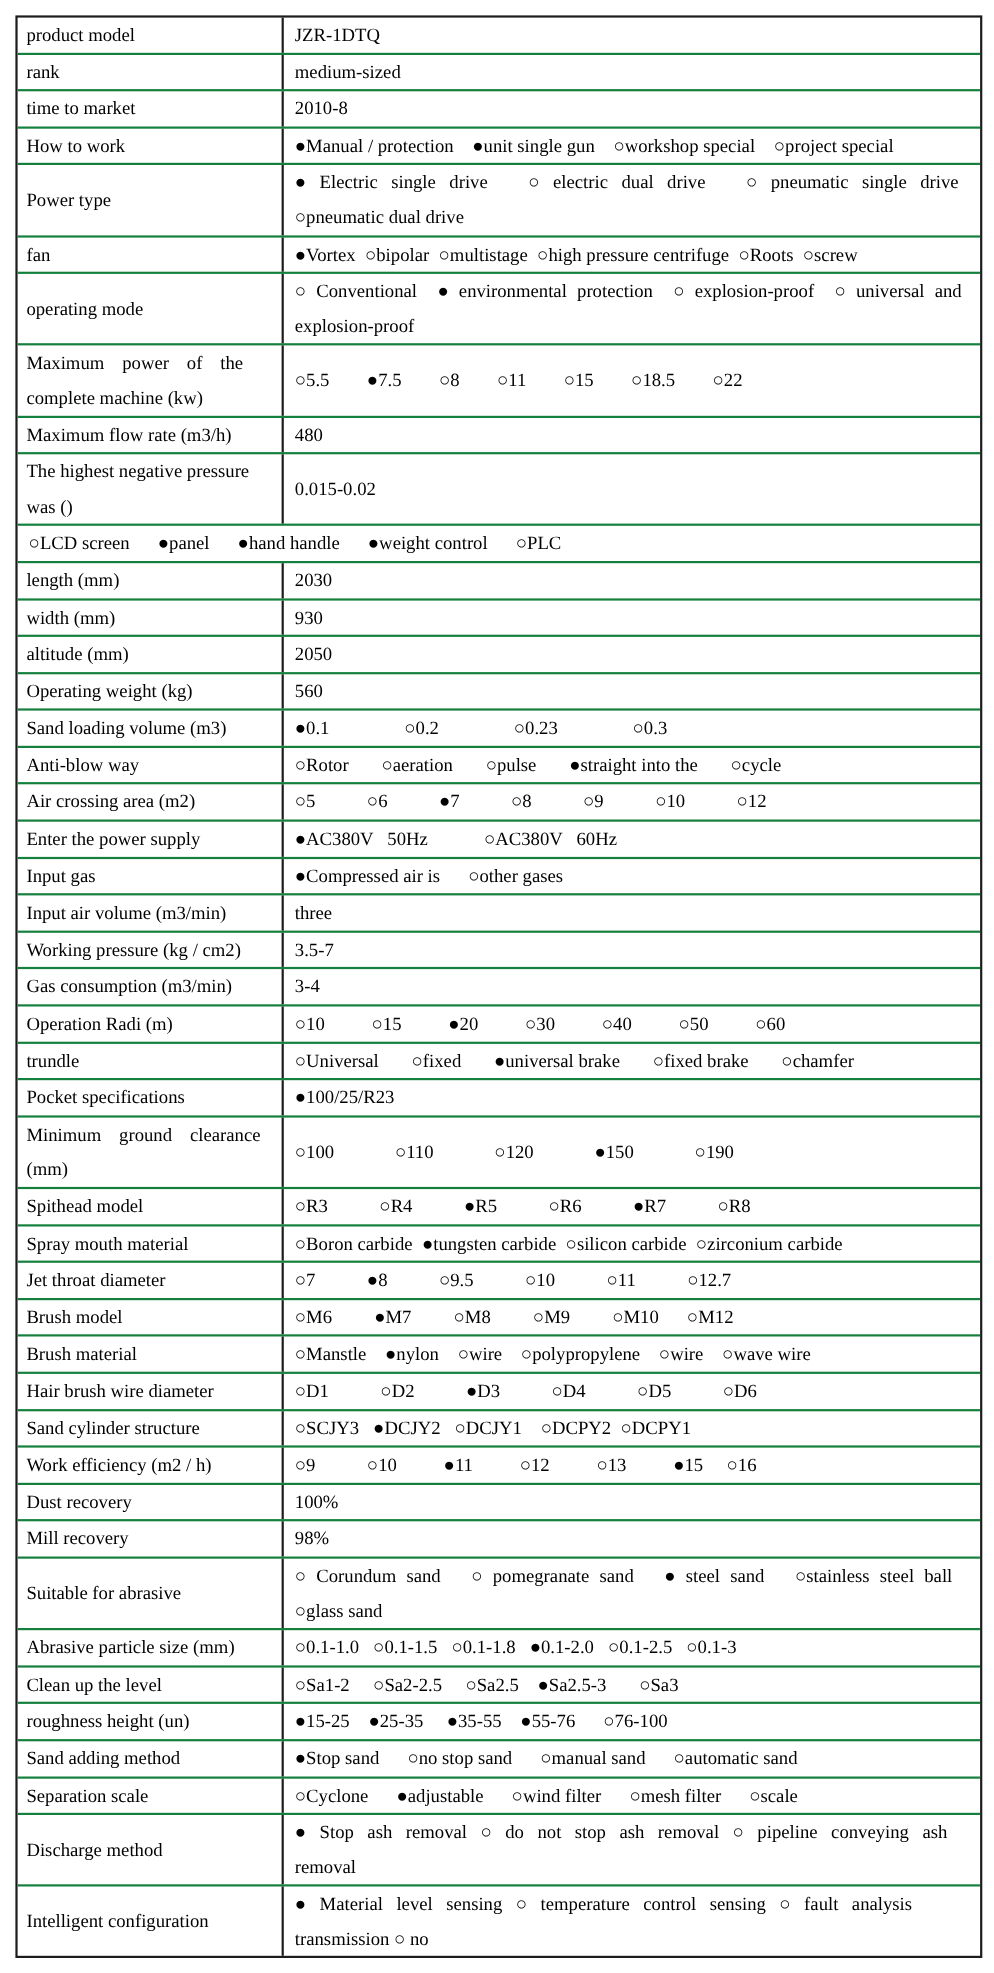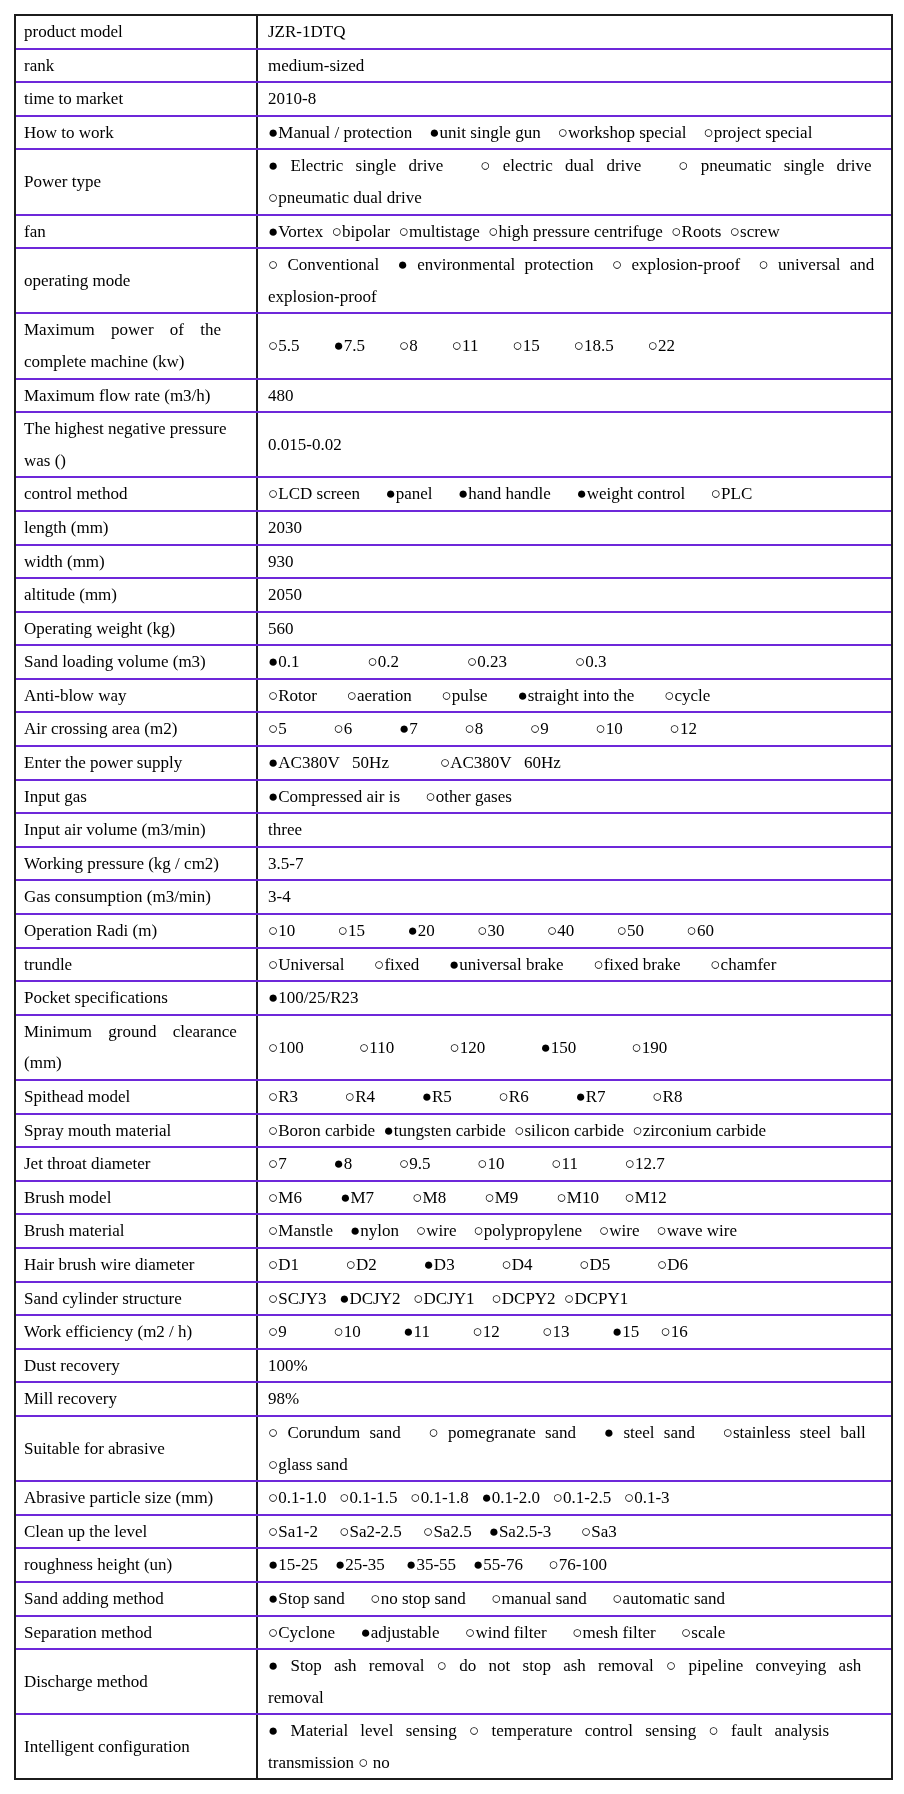--- a/index.html
+++ b/index.html
@@ -10,21 +10,21 @@
     color:#000000;
     position:relative;
     overflow:hidden;
   }
   .spec-table{
     position:absolute;left:14px;top:14px;width:879px;
     border:2px solid #1c1c1c;
     box-sizing:border-box;
     background:#ffffff;
   }
-  .row{display:flex;border-bottom:2px solid #6d28d9;}
+  .row{display:flex;border-bottom:2px solid #15803d;}
   .row:last-child{border-bottom:none;}
   .cell{box-sizing:border-box;display:flex;flex-direction:column;justify-content:center;}
   .cell.label{flex:0 0 242px;border-right:2px solid #1c1c1c;padding:0 5px 0 8px;}
   .cell.value{flex:1 1 auto;min-width:0;padding:0 4px 0 10px;}
   .line{
     font-size:17px;
     line-height:31.6px;
     white-space:pre;
     overflow:hidden;
   }
@@ -116,23 +116,20 @@
       <div class="cell label">
         <div class="line">The highest negative pressure</div>
         <div class="line">was ()</div>
       </div>
       <div class="cell value">
         <div class="line">0.015-0.02</div>
         <div class="line"></div>
       </div>
     </div>
     <div class="row">
-      <div class="cell label">
-        <div class="line">control method</div>
-      </div>
       <div class="cell value">
         <div class="line">○LCD screen      ●panel      ●hand handle      ●weight control      ○PLC</div>
       </div>
     </div>
     <div class="row">
       <div class="cell label">
         <div class="line">length (mm)</div>
       </div>
       <div class="cell value">
         <div class="line">2030</div>
@@ -376,21 +373,21 @@
     <div class="row">
       <div class="cell label">
         <div class="line">Sand adding method</div>
       </div>
       <div class="cell value">
         <div class="line">●Stop sand      ○no stop sand      ○manual sand      ○automatic sand</div>
       </div>
     </div>
     <div class="row">
       <div class="cell label">
-        <div class="line">Separation method</div>
+        <div class="line">Separation scale</div>
       </div>
       <div class="cell value">
         <div class="line">○Cyclone      ●adjustable      ○wind filter      ○mesh filter      ○scale</div>
       </div>
     </div>
     <div class="row">
       <div class="cell label">
         <div class="line">Discharge method</div>
       </div>
       <div class="cell value">

